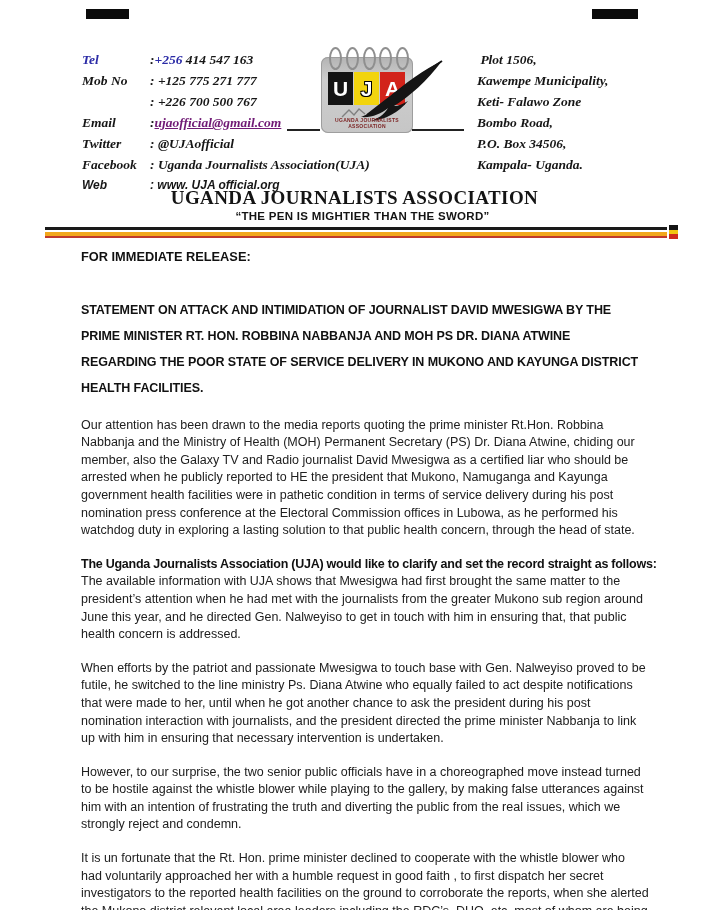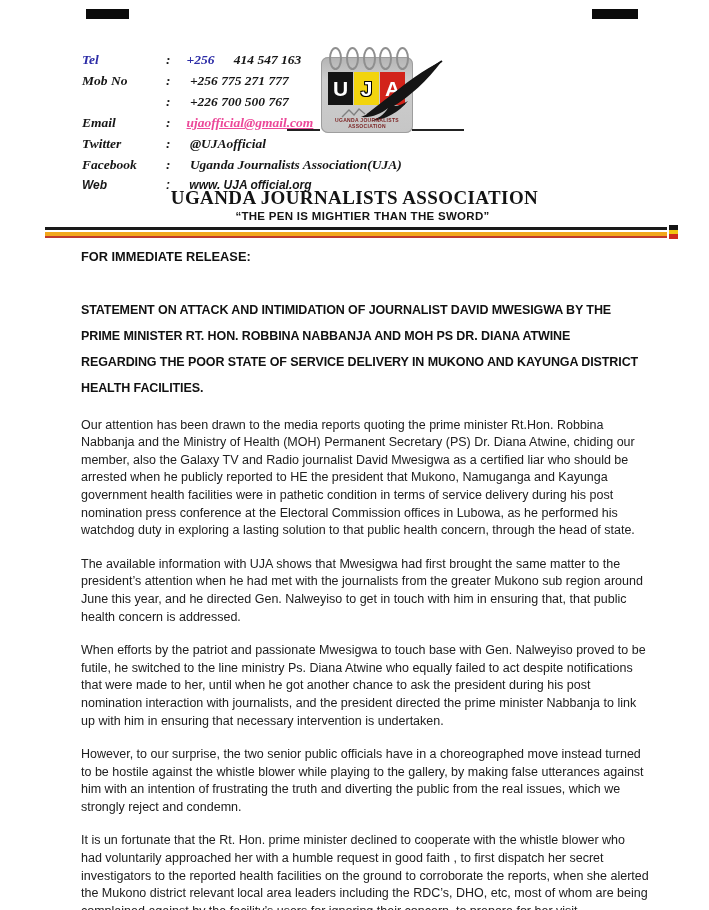--- a/index.html
+++ b/index.html
@@ -8,24 +8,24 @@
     font-family:"Liberation Sans",sans-serif;color:#1e1e1e;
   }
   
   .scanbar{position:absolute;background:#0b0b0b;height:10px;top:9px;}
   .scanbar.left{left:86px;width:43px;}
   .scanbar.right{left:592px;width:46px;}
 
   
   .contacts{position:absolute;left:82px;top:49px;font-family:"Liberation Serif",serif;
     font-weight:bold;font-style:italic;font-size:13.5px;color:#161616;}
-  .contacts .row{display:flex;height:21px;line-height:21px;white-space:pre;gap:16px;}
+  .contacts .row{display:flex;height:21px;line-height:21px;white-space:pre;}
   .contacts .lbl{display:inline-block;width:68px;}
   .contacts .blue{color:#2b2ba6;}
-  .contacts .link{color:#ec4899;text-decoration:underline;cursor:pointer;}
+  .contacts .link{color:#701a75;text-decoration:underline;cursor:pointer;}
   .contacts .web-row{font-family:"Liberation Sans",sans-serif;font-size:12px;}
 
   
   .address{position:absolute;left:477px;top:49px;font-family:"Liberation Serif",serif;
     font-weight:bold;font-style:italic;font-size:13.5px;color:#161616;}
   .address .row{height:21px;line-height:21px;white-space:pre;}
 
   
   .logo{position:absolute;left:321px;top:47px;width:92px;height:86px;}
   .pad{position:absolute;left:0;top:10px;width:92px;height:76px;border-radius:7px;
@@ -71,28 +71,36 @@
 </head>
 <body>
 
 <div class="page">
 
   <div class="scanbar left"></div>
   <div class="scanbar right"></div>
 
   <div class="contacts">
     <div class="row"><span class="lbl blue">Tel</span><span>:</span> <span class="blue">+256</span><span> 414 547 163</span></div>
-    <div class="row"><span class="lbl">Mob No</span><span>:</span><span> +256 775 271 777</span></div>
+    <div class="row"><span class="lbl">Mob No</span><span>:</span><span> +125 775 271 777</span></div>
     <div class="row"><span class="lbl"></span><span>:</span><span> +226 700 500 767</span></div>
     <div class="row"><span class="lbl">Email</span><span>:</span> <span class="link">ujaofficial@gmail.com</span></div>
     <div class="row"><span class="lbl">Twitter</span><span>:</span><span> @UJAofficial</span></div>
     <div class="row"><span class="lbl">Facebook</span><span>:</span><span> Uganda Journalists Association(UJA)</span></div>
     <div class="row web-row"><span class="lbl">Web</span><span>:</span><span> www. UJA official.org</span></div>
   </div>
 
+  <div class="address">
+    <div class="row"> Plot 1506,</div>
+    <div class="row">Kawempe Municipality,</div>
+    <div class="row">Keti- Falawo Zone</div>
+    <div class="row">Bombo Road,</div>
+    <div class="row">P.O. Box 34506,</div>
+    <div class="row">Kampala- Uganda.</div>
+  </div>
 
   <div class="logo">
     <div class="pad"></div>
     <div class="rings">
       <span class="ring"></span>
         <span class="ring"></span>
         <span class="ring"></span>
         <span class="ring"></span>
         <span class="ring"></span>
     </div>
@@ -122,20 +130,21 @@
     <div class="flag-gap"></div>
     <div class="flag-yellow"></div>
   </div>
   <div class="flag-cap"></div>
 
   <div class="body">
     <div class="release-label">FOR IMMEDIATE RELEASE:</div>
     <div class="stmt-title">STATEMENT ON ATTACK AND INTIMIDATION OF JOURNALIST DAVID MWESIGWA BY THE PRIME MINISTER RT. HON. ROBBINA NABBANJA AND MOH PS DR. DIANA ATWINE REGARDING THE POOR STATE OF SERVICE DELIVERY IN MUKONO AND KAYUNGA DISTRICT HEALTH FACILITIES.</div>
     <div class="para">Our attention has been drawn to the media reports quoting the prime minister Rt.Hon. Robbina Nabbanja and the Ministry of Health (MOH) Permanent Secretary (PS) Dr. Diana Atwine, chiding our member, also the Galaxy TV and Radio journalist David Mwesigwa as a certified liar who should be arrested when he publicly reported to HE the president that Mukono, Namuganga and Kayunga government health facilities were in pathetic condition in terms of service delivery during his post nomination press conference at the Electoral Commission offices in Lubowa, as he performed his watchdog duty in exploring a lasting solution to that public health concern, through the head of state.</div>
     <div class="para">
+      <div class="lead">The Uganda Journalists Association (UJA) would like to clarify and set the record straight as follows:</div>
       <div>The available information with UJA shows that Mwesigwa had first brought the same matter to the president’s attention when he had met with the journalists from the greater Mukono sub region around June this year, and he directed Gen. Nalweyiso to get in touch with him in ensuring that, that public health concern is addressed.</div>
     </div>
     <div class="para">When efforts by the patriot and passionate Mwesigwa to touch base with Gen. Nalweyiso proved to be futile, he switched to the line ministry Ps. Diana Atwine who equally failed to act despite notifications that were made to her, until when he got another chance to ask the president during his post nomination interaction with journalists, and the president directed the prime minister Nabbanja to link up with him in ensuring that necessary intervention is undertaken.</div>
     <div class="para">However, to our surprise, the two senior public officials have in a choreographed move instead turned to be hostile against the whistle blower while playing to the gallery, by making false utterances against him with an intention of frustrating the truth and diverting the public from the real issues, which we strongly reject and condemn.</div>
     <div class="para">It is un fortunate that the Rt. Hon. prime minister declined to cooperate with the whistle blower who had voluntarily approached her with a humble request in good faith , to first dispatch her secret investigators to the reported health facilities on the ground to corroborate the reports, when she alerted the Mukono district relevant local area leaders including the RDC’s, DHO, etc, most of whom are being complained against by the facility’s users for ignoring their concern, to prepare for her visit.</div>
   </div>
 
 </div>
 
 </body></html>

